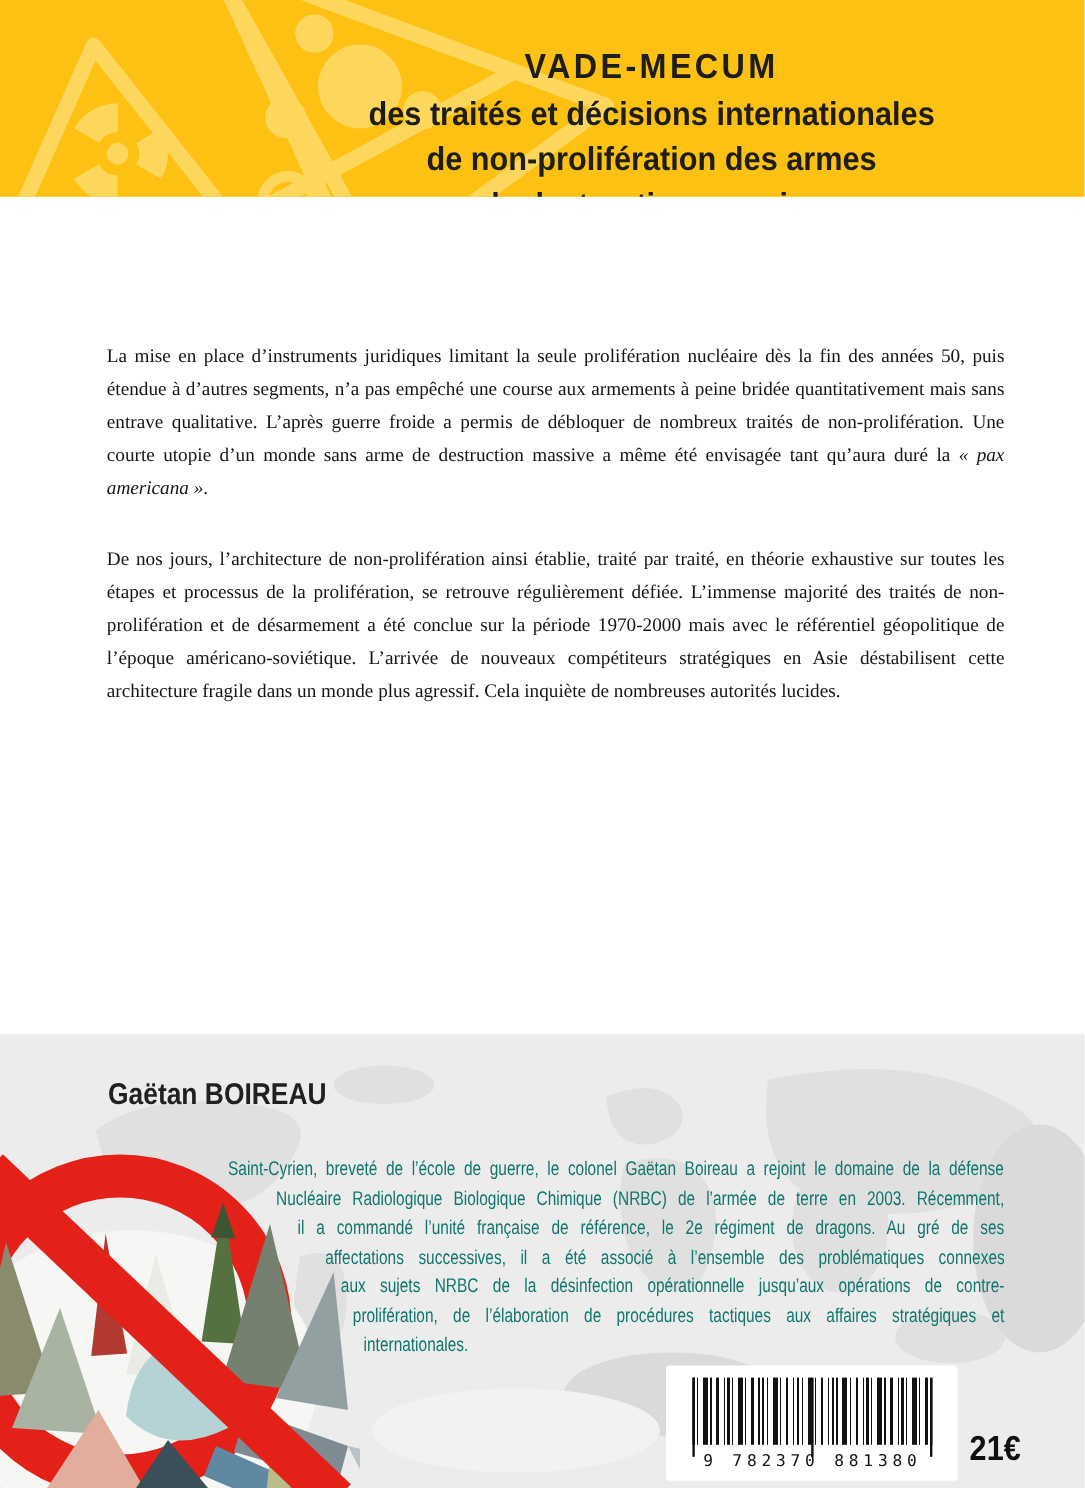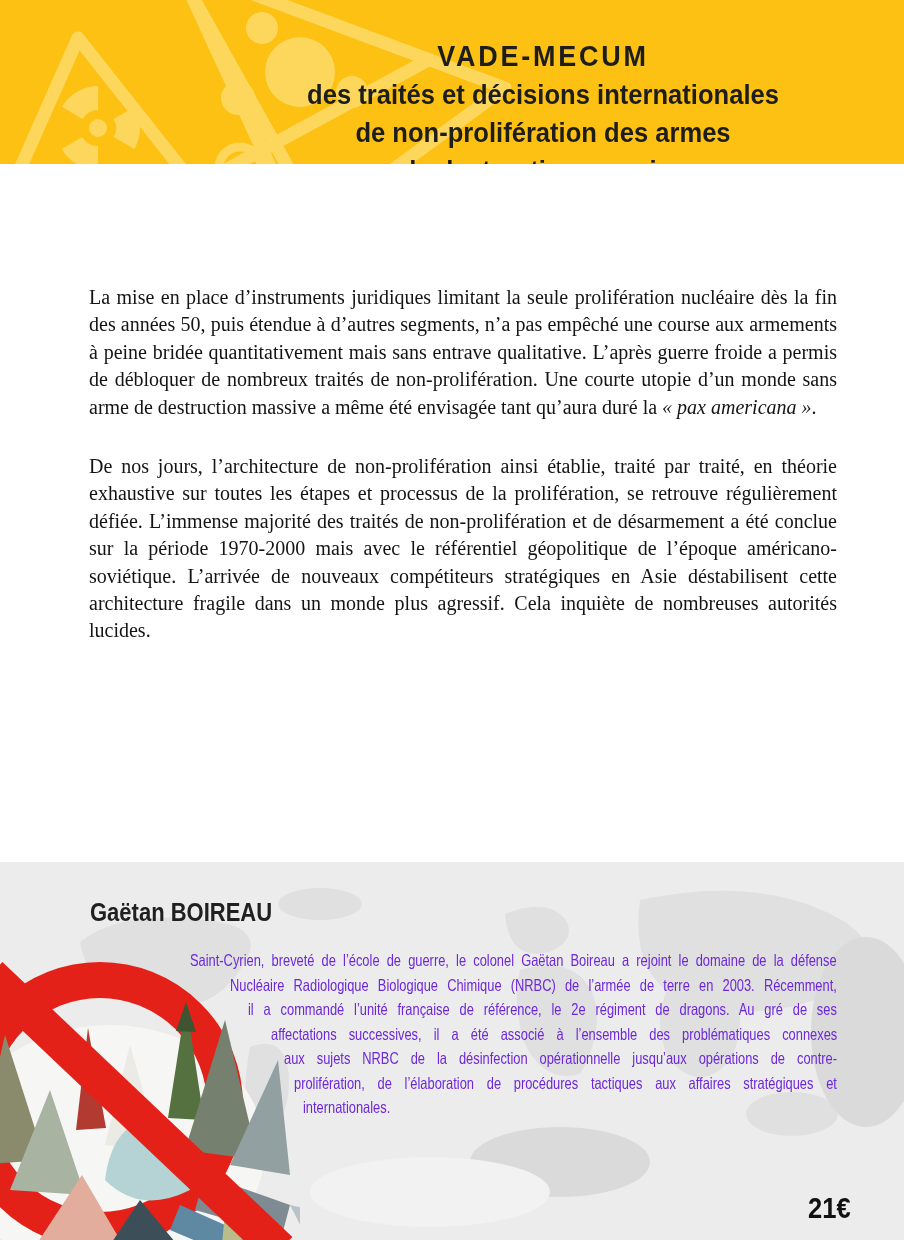--- a/index.html
+++ b/index.html
@@ -9,34 +9,34 @@
   
   .banner{position:absolute;left:0;top:0;width:904px;height:164px;background:#fcc113;overflow:hidden;}
   .banner svg{position:absolute;left:0;top:0;}
   .title-block{position:absolute;left:183px;top:36px;width:720px;text-align:center;
                color:#1d1d1b;font-weight:bold;transform:scaleX(0.93);transform-origin:50% 0;}
   .title-line1{font-size:29px;letter-spacing:3px;line-height:40px;}
   .title-line{font-size:27.5px;line-height:38px;}
 
   
   .synopsis{position:absolute;left:89px;top:284px;width:748px;
-            font-family:"Liberation Serif",serif;font-size:20px;line-height:27.4px;
+            font-family:"Liberation Serif",serif;font-size:16px;line-height:27.4px;
             text-align:justify;color:#141414;}
   .synopsis p{margin:0;}
   .synopsis p + p{margin-top:32px;}
   .synopsis em{font-style:italic;}
 
   
   .bottom{position:absolute;left:0;top:862px;width:904px;height:382px;background:#ececec;overflow:hidden;}
   .map{position:absolute;left:0;top:0;width:904px;height:378px;}
 
   .author-name{position:absolute;left:90px;top:36px;font-size:25px;font-weight:bold;color:#202020;
                transform:scaleX(0.88);transform-origin:left top;white-space:nowrap;}
 
-  .bio{position:absolute;left:150px;top:86px;width:687px;color:#6d28d9;}
+  .bio{position:absolute;left:150px;top:100px;width:687px;color:#0f766e;}
   .bio .bl{font-size:16.5px;line-height:24.5px;height:24.5px;text-align:justify;text-align-last:justify;
            transform:scaleX(0.78);transform-origin:left top;overflow:visible;white-space:nowrap;}
   .bl1{margin-left:40px;width:829px;}
   .bl2{margin-left:80px;width:778px;}
   .bl3{margin-left:98px;width:755px;}
   .bl4{margin-left:121px;width:726px;}
   .bl5{margin-left:134px;width:709px;}
   .bl6{margin-left:144px;width:696px;}
   .bl7{margin-left:153px;width:685px;text-align-last:left;}
 
@@ -154,17 +154,24 @@
         <polygon points="92,215 130,280 48,282" fill="#e2ad9c"></polygon>
         <polygon points="215,215 300,245 292,275 205,250" fill="#7e8b92"></polygon>
         <polygon points="300,245 332,252 316,276" fill="#b9c2c6"></polygon>
         <polygon points="190,245 280,285 270,308 180,270" fill="#5f88a3"></polygon>
         <polygon points="150,240 185,282 120,285" fill="#3c4e58"></polygon>
         <polygon points="235,252 278,274 232,284" fill="#b9bd8a"></polygon>
       </g>
       <line x1="0" y1="15" x2="290" y2="290" stroke="#e32119" stroke-width="36"></line>
     </svg>
 
+    <div class="barcode-box">
+      <div class="bars"></div>
+      <div class="guard g1"></div>
+      <div class="guard g2"></div>
+      <div class="guard g3"></div>
+      <div class="barcode-digits">9 782370 881380</div>
+    </div>
 
     <div class="price">21€</div>
   </div>
 
 </div>
 
 </body></html>

